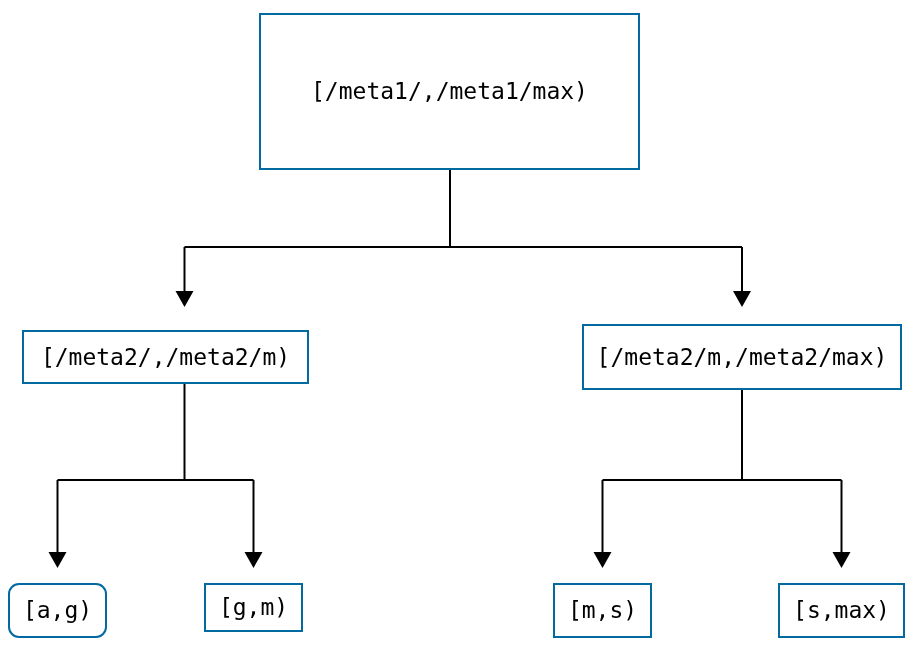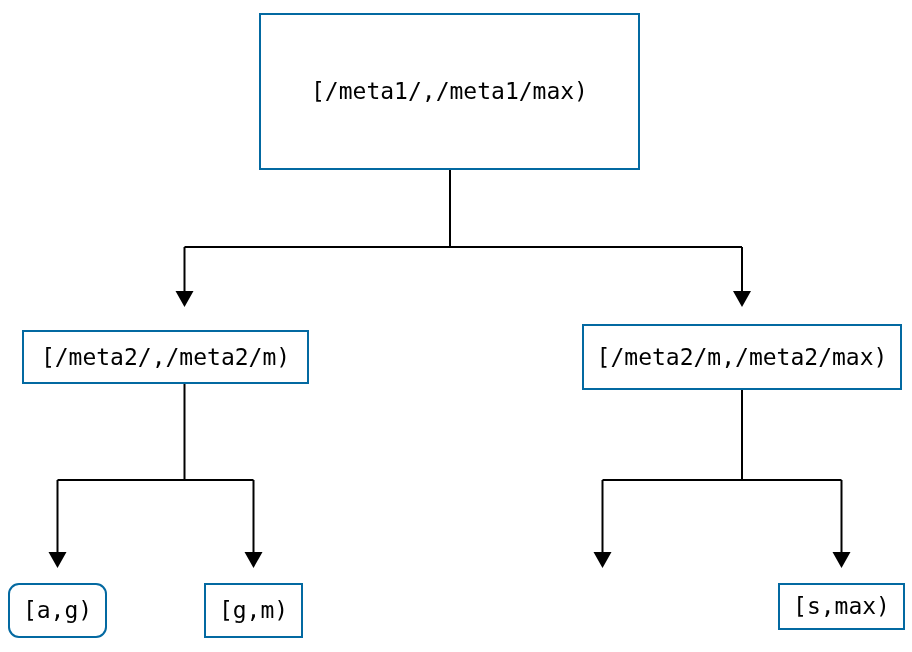--- a/index.html
+++ b/index.html
@@ -33,23 +33,23 @@
     justify-content: center;
     font-size: 23px;
     line-height: 1;
     white-space: nowrap;
   }
   
   .node-root      { left: 259px; top: 13px;  width: 381px; height: 157px; }
   .node-left      { left: 22px;  top: 324px; width: 287px; height: 54px; margin-top: 6px; }
   .node-right     { left: 582px; top: 324px; width: 320px; height: 66px; }
   .node-leaf-ag   { left: 8px;   top: 583px; width: 99px;  height: 55px; border-radius: 11px; }
-  .node-leaf-gm   { left: 204px; top: 583px; width: 99px;  height: 55px; }
+  .node-leaf-gm   { left: 204px; top: 583px; width: 99px;  height: 49px; }
   .node-leaf-ms   { left: 553px; top: 583px; width: 99px;  height: 55px; }
-  .node-leaf-smax { left: 778px; top: 583px; width: 127px; height: 47px; }
+  .node-leaf-smax { left: 778px; top: 583px; width: 127px; height: 55px; }
 </style>
 </head>
 <body>
 
 <div class="canvas">
 
   <svg class="edges" viewBox="0 0 912 652" xmlns="http://www.w3.org/2000/svg">
     <g stroke="#000000" stroke-width="2" fill="none">
 
       <path d="M 450 170 L 450 247"></path>
@@ -90,18 +90,21 @@
   </div>
 
   <div class="node node-leaf-ag">
     <span>[a,g)</span>
   </div>
 
   <div class="node node-leaf-gm">
     <span>[g,m)</span>
   </div>
 
+  <div class="node node-leaf-ms">
+    <span>[m,s)</span>
+  </div>
 
   <div class="node node-leaf-smax">
     <span>[s,max)</span>
   </div>
 
 </div>
 
 </body></html>

